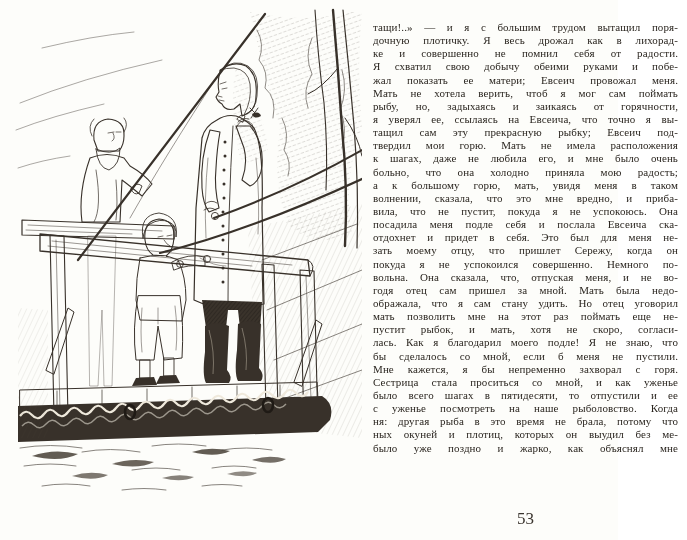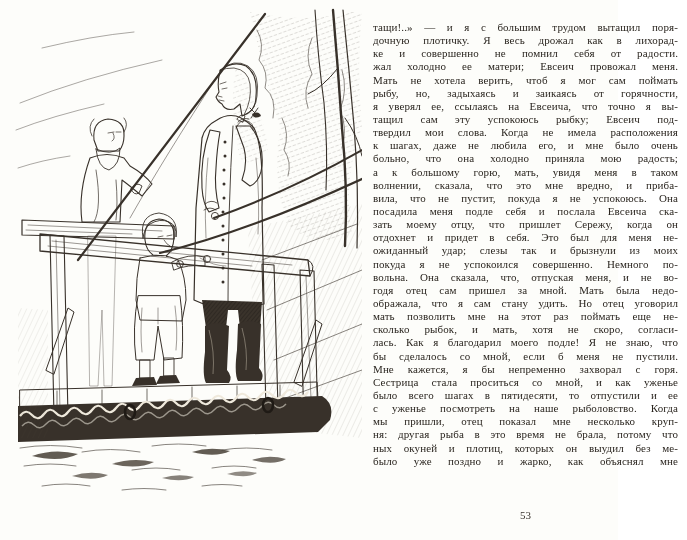--- a/index.html
+++ b/index.html
@@ -22,21 +22,21 @@
     letter-spacing:0.1px;
   }
   .text-column .line{
     text-align:justify;
     text-align-last:justify;
     white-space:nowrap;
     height:13.15px;
   }
   .page-number{
     position:absolute;left:373px;top:509px;width:305px;
-    text-align:center;color:#3a342e;font-size:11px;
+    text-align:center;color:#3a342e;font-size:17px;
   }
   .ink{stroke:#38312a;fill:none;stroke-linecap:round;stroke-linejoin:round;}
 </style>
 </head>
 <body>
 
 <div class="book-page">
 
   <figure class="illustration" aria-label="Black-and-white engraving: a bearded older servant, a man in an 18th-century coat and a small boy fishing with long rods from a railed wooden raft moored on rippling water, a tree and bank behind">
     <svg viewBox="0 0 350 490" xmlns="http://www.w3.org/2000/svg">
@@ -225,48 +225,47 @@
       </g>
 
       <path d="M6,300 L36,302 L36,430 L6,430 Z" fill="url(#hatch)" opacity="0.28"></path>
     </svg>
   </figure>
 
   <div class="text-column">
       <div class="line">тащи!..» — и я с большим трудом вытащил поря-</div>
       <div class="line">дочную плотичку. Я весь дрожал как в лихорад-</div>
       <div class="line">ке и совершенно не помнил себя от радости.</div>
-      <div class="line">жал холодно ее матери; Евсеич провожал меня.</div>
+      <div class="line">Я схватил свою добычу обеими руками и побе-</div>
+      <div class="line">жал показать ее матери; Евсеич провожал меня.</div>
       <div class="line">Мать не хотела верить, чтоб я мог сам поймать</div>
       <div class="line">рыбу, но, задыхаясь и заикаясь от горячности,</div>
       <div class="line">я уверял ее, ссылаясь на Евсеича, что точно я вы-</div>
-      <div class="line">тащил сам эту успокоюсь рыбку; Евсеич под-</div>
-      <div class="line">твердил мои слова. Когда не имела расположения</div>
+      <div class="line">тащил сам эту прекрасную рыбку; Евсеич под-</div>
+      <div class="line">твердил мои горю. Мать не имела расположения</div>
       <div class="line">к шагах, даже не любила его, и мне было очень</div>
       <div class="line">больно, что она холодно приняла мою радость;</div>
       <div class="line">а к большому горю, мать, увидя меня в таком</div>
       <div class="line">волнении, сказала, что это мне вредно, и приба-</div>
       <div class="line">вила, что не пустит, покуда я не успокоюсь. Она</div>
       <div class="line">посадила меня подле себя и послала Евсеича ска-</div>
+      <div class="line">отдохнет и придет в себя. Это был для меня не-</div>
       <div class="line">зать моему отцу, что пришлет Сережу, когда он</div>
-      <div class="line">отдохнет и придет в себя. Это был для меня не-</div>
-      <div class="line">ожиданный удар; слезы так и брызнули из моих</div>
       <div class="line">покуда я не успокоился совершенно. Немного по-</div>
       <div class="line">вольна. Она сказала, что, отпуская меня, и не во-</div>
       <div class="line">годя отец сам пришел за мной. Мать была недо-</div>
       <div class="line">ображала, что я сам стану удить. Но отец уговорил</div>
       <div class="line">мать позволить мне на этот раз поймать еще не-</div>
-      <div class="line">сколько рыбок, и мать, хотя не скоро, согласи-</div>
+      <div class="line">пустит рыбок, и мать, хотя не скоро, согласи-</div>
       <div class="line">лась. Как я благодарил моего подле! Я не знаю, что</div>
       <div class="line">бы сделалось со мной, если б меня не пустили.</div>
       <div class="line">Мне кажется, я бы непременно захворал с горя.</div>
       <div class="line">Сестрица стала проситься со мной, и как уженье</div>
       <div class="line">было всего шагах в пятидесяти, то отпустили и ее</div>
       <div class="line">с уженье посмотреть на наше рыболовство. Когда</div>
-      <div class="line">мы пришли, отец показал мне несколько круп-</div>
       <div class="line">ня: другая рыба в это время не брала, потому что</div>
       <div class="line">ных окуней и плотиц, которых он выудил без ме-</div>
       <div class="line">было уже поздно и жарко, как объяснял мне</div>
     </div>
 
   <div class="page-number">53</div>
 
 </div>
 
 </body></html>

